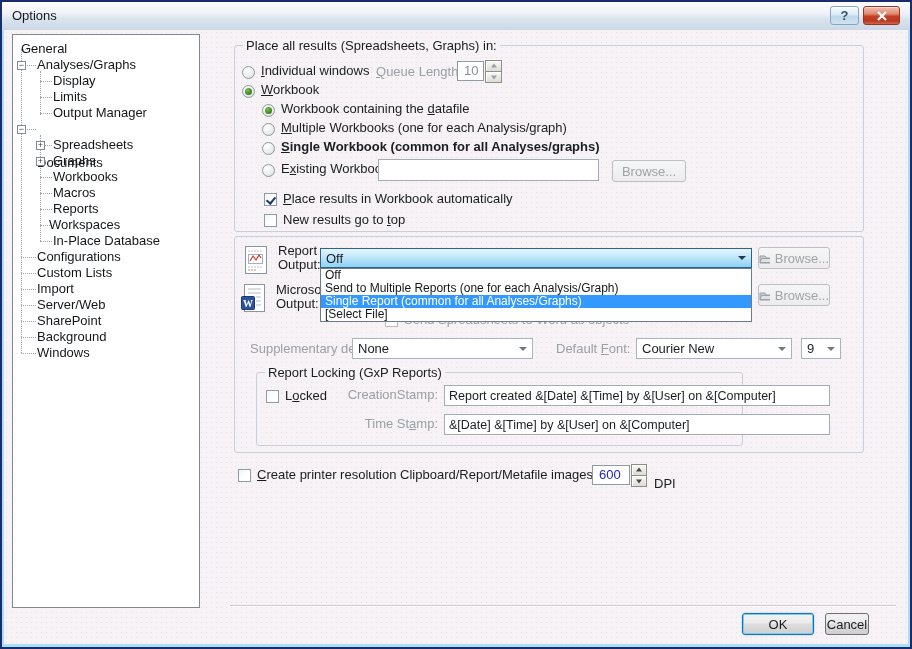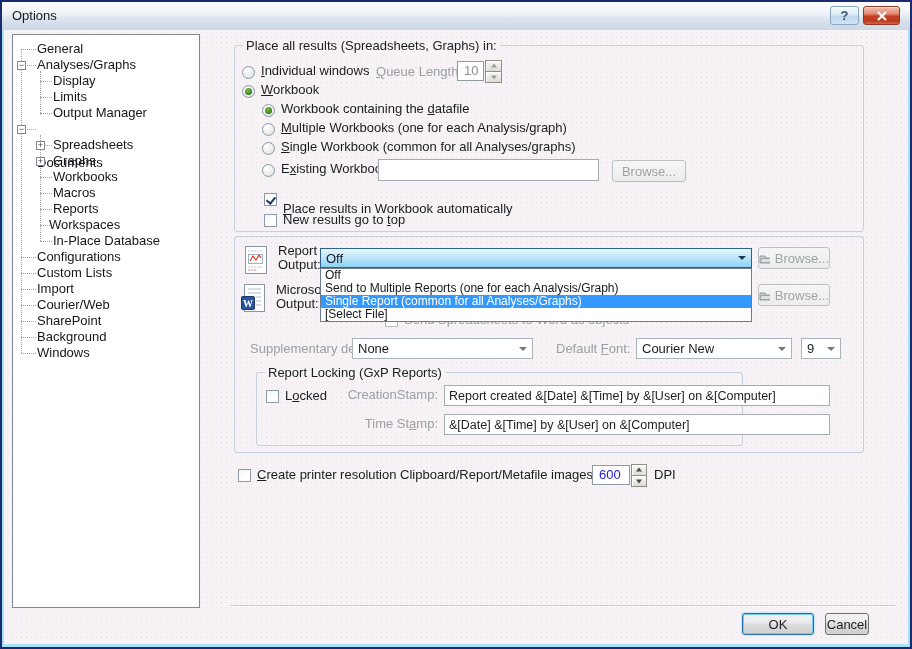--- a/index.html
+++ b/index.html
@@ -106,21 +106,21 @@
 
   <div class="client">
 
     <div class="tree-panel">
       <div class="tree-inner" id="tree-list">
         <div class="tree-guide" style="left:8px;top:14px;height:304px;"></div>
         <div class="tree-guide" style="left:27px;top:36px;height:44px;"></div>
         <div class="tree-guide" style="left:27px;top:100px;height:106px;"></div>
       <div class="tree-row" style="top: 6px;">
             <span class="tree-dash" style="left: 8px; width: 15px;"></span>
-            <span class="tree-label" style="left: 24px;">General</span>
+            <span class="tree-label" style="left: 8px;">General</span>
           </div>
           <div class="tree-row" style="top: 22px;">
             <span class="tree-dash" style="left: 8px; width: 15px;"></span>
             <span class="tree-exp" style="left: 4px;">−</span>
             <span class="tree-label" style="left: 24px;">Analyses/Graphs</span>
           </div>
           <div class="tree-row" style="top: 38px;">
             <span class="tree-dash" style="left: 27px; width: 12px;"></span>
             <span class="tree-label" style="left: 40px;">Display</span>
           </div>
@@ -174,21 +174,21 @@
           <div class="tree-row" style="top: 230px; text-decoration: underline;">
             <span class="tree-dash" style="left: 8px; width: 15px;"></span>
             <span class="tree-label" style="left: 24px;">Custom Lists</span>
           </div>
           <div class="tree-row" style="top: 246px;">
             <span class="tree-dash" style="left: 8px; width: 15px;"></span>
             <span class="tree-label" style="left: 24px;">Import</span>
           </div>
           <div class="tree-row" style="top: 262px;">
             <span class="tree-dash" style="left: 8px; width: 15px;"></span>
-            <span class="tree-label" style="left: 24px;">Courier/Web</span>
+            <span class="tree-label" style="left: 24px;">Server/Web</span>
           </div>
           <div class="tree-row" style="top: 278px;">
             <span class="tree-dash" style="left: 8px; width: 15px;"></span>
             <span class="tree-label" style="left: 24px;">SharePoint</span>
           </div>
           <div class="tree-row" style="top: 294px;">
             <span class="tree-dash" style="left: 8px; width: 15px;"></span>
             <span class="tree-label" style="left: 24px;">Background</span>
           </div>
           <div class="tree-row" style="top: 310px;">
@@ -211,29 +211,29 @@
       <span class="sb up"></span>
       <span class="sb dn"></span>
     </div>
     <span class="radio on" style="left:238px;top:55px;"></span>
     <span class="t" style="left:257px;top:52px;"><span></span><span class="ak">W</span><span>orkbook</span></span>
     <span class="radio on" style="left:258px;top:74px;"></span>
     <span class="t" style="left:277px;top:71px;"><span>Workbook containing the </span><span class="ak">d</span><span>atafile</span></span>
     <span class="radio" style="left:258px;top:93px;"></span>
     <span class="t" style="left:277px;top:90px;"><span></span><span class="ak">M</span><span>ultiple Workbooks (one for each Analysis/graph)</span></span>
     <span class="radio" style="left:258px;top:112px;"></span>
-    <span class="t" style="left:277px;top:109px;"><span></span><span class="ak">S</span><span>ingle Workbook (common for all Analyses/graphs)</span></span>
+    <span class="t" style="left:277px;top:109px;font-weight:bold;"><span></span><span class="ak">S</span><span>ingle Workbook (common for all Analyses/graphs)</span></span>
     <span class="radio" style="left:258px;top:134px;"></span>
     <span class="t" style="left:277px;top:131px;"><span>E</span><span class="ak">x</span><span>isting Workbook:</span></span>
     <input class="input" style="left: 374px; top: 129px; width: 221px; height: 22px;" value="">
     <div class="btn dis" style="left:608px;top:130px;width:74px;">
       <span>Browse...</span>
     </div>
     <span class="check on" style="left:260px;top:163px;"></span>
-    <span class="t" style="left:279px;top:161px;margin-top:10px;"><span></span><span class="ak">P</span><span>lace results in Workbook automatically</span></span>
+    <span class="t" style="left:279px;top:161px;"><span></span><span class="ak">P</span><span>lace results in Workbook automatically</span></span>
     <span class="check" style="left:260px;top:184px;"></span>
     <span class="t" style="left:279px;top:182px;"><span>New results go to </span><span class="ak">t</span><span>op</span></span>
 
     <div class="groupbox" style="left:230px;top:206px;width:630px;height:217px;"></div>
 
     <svg class="icon" style="left:240px;top:215px;" width="26" height="30">
       <rect x="1.5" y="1.5" width="21" height="27" fill="#ffffff" stroke="#8a93a0"></rect>
       <line x1="4" y1="6" x2="19" y2="6" stroke="#c0c5cc" stroke-dasharray="2 1"></line>
       <rect x="4.5" y="9.5" width="14" height="9" fill="#ffffff" stroke="#9db5c3"></rect>
       <polyline points="6,16 9,11 12,15 15,10 17,13" stroke="#d43a2a" stroke-width="1.2" fill="none"></polyline>
@@ -312,21 +312,21 @@
 
     <span class="check" style="left:234px;top:439px;"></span>
     <span class="t" style="left:253px;top:437px;"><span></span><span class="ak">C</span><span>reate printer resolution Clipboard/Report/Metafile images:</span></span>
     <div class="spinbox" style="left:588px;top:435px;width:38px;height:20px;color:var(--dpi_value,#2323cc);">
       <span>600</span>
     </div>
     <div class="spin" style="left:627px;top:434px;width:16px;height:22px;">
       <span class="sb up"></span>
       <span class="sb dn"></span>
     </div>
-    <span class="t" style="left:650px;top:437px;">DPI</span>
+    <span class="t" style="left:650px;top:446px;">DPI</span>
 
     <div class="divider" style="left:226px;top:575px;width:666px;"></div>
     <div class="btn default" style="left:738px;top:583px;width:72px;">
       <span>OK</span>
     </div>
     <div class="btn" style="left:821px;top:583px;width:44px;">
       <span>Cancel</span>
     </div>
   </div>
 </div>

